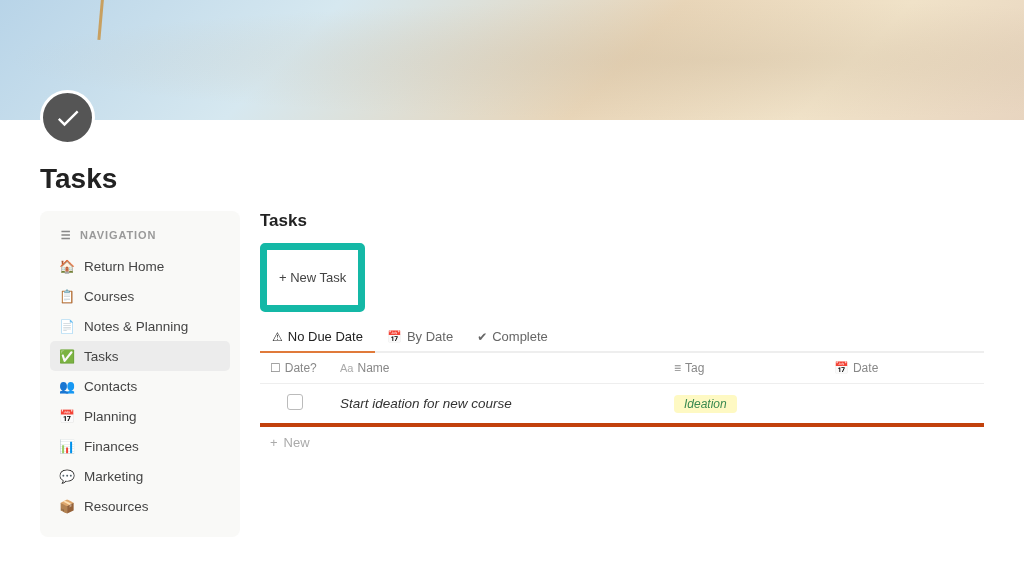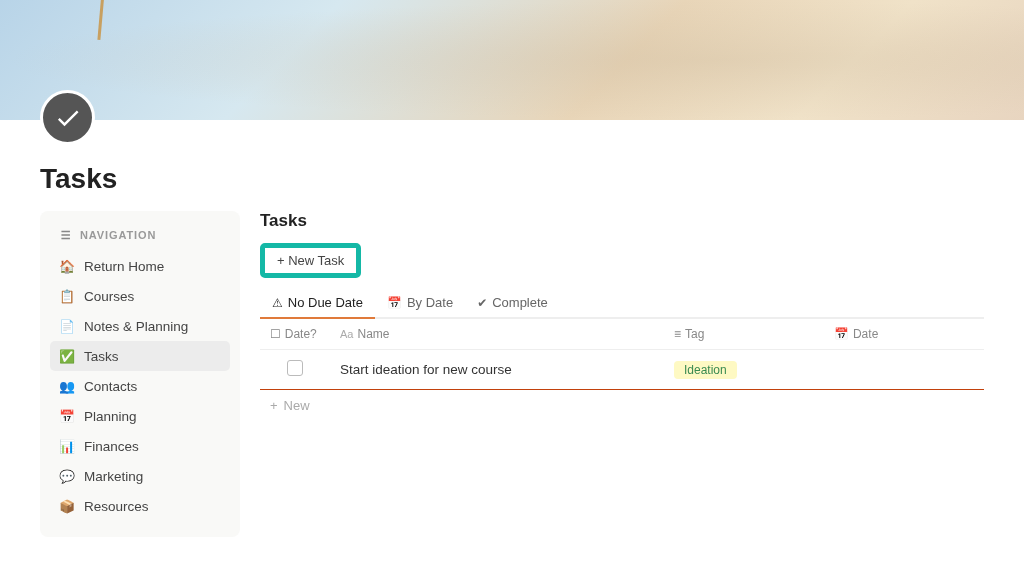--- a/index.html
+++ b/index.html
@@ -120,22 +120,22 @@
       font-size: 17px;
       font-weight: 600;
       color: #222;
       margin-bottom: 12px;
     }
 
     .new-task-btn {
       display: inline-flex;
       align-items: center;
       gap: 5px;
-      padding: 5px 12px;
-      border: 5px solid #14b8a6;
+      padding: 20px 12px;
+      border: 7px solid #14b8a6;
       border-radius: 5px;
       background: #fff;
       cursor: pointer;
       font-size: 13px;
       color: #444;
       margin-bottom: 10px;
     }
 
     .tabs {
       display: flex;
@@ -177,21 +177,22 @@
       font-size: 12px;
       font-weight: 500;
       color: #888;
       border-bottom: 1px solid #eee;
       background: #fff;
     }
     .task-table td {
       padding: 10px 10px;
       font-size: 13.5px;
       color: #333;
-      border-bottom: 1px solid #c2410c;
+      border-bottom: 4px solid #c2410c;
+      font-style: italic;
     }
     .th-icon {
       display: inline-flex; align-items: center; gap: 4px;
     }
 
     .checkbox-cell {
       width: 40px;
       text-align: center;
     }
     .task-checkbox {

